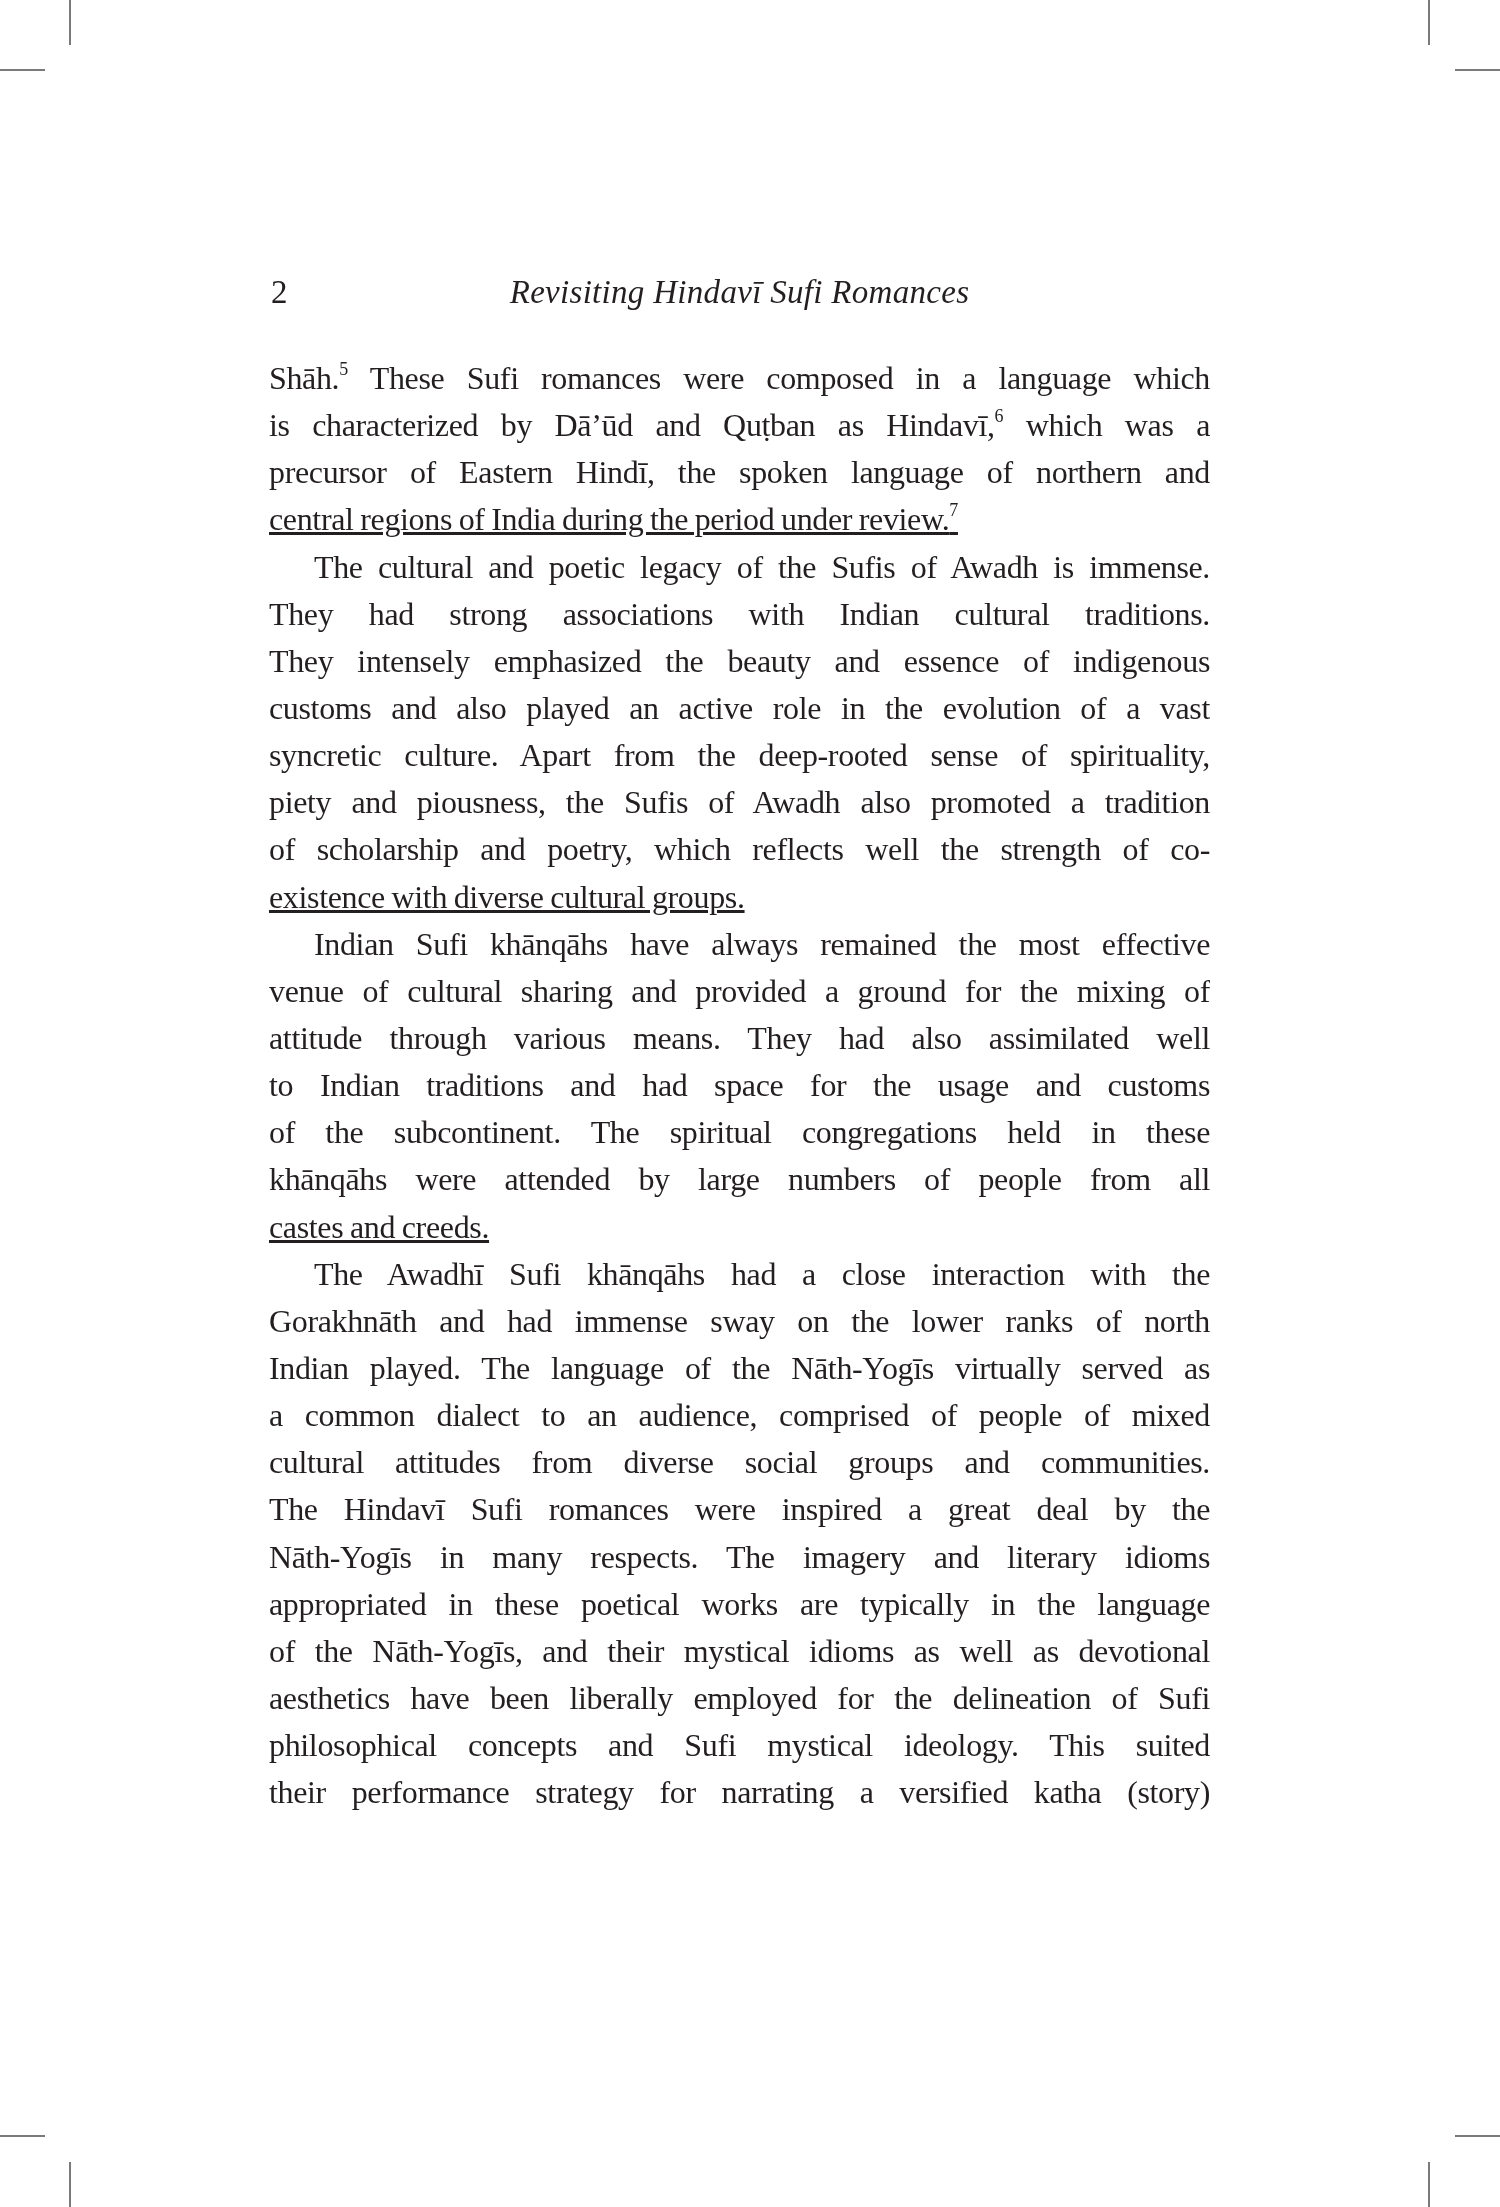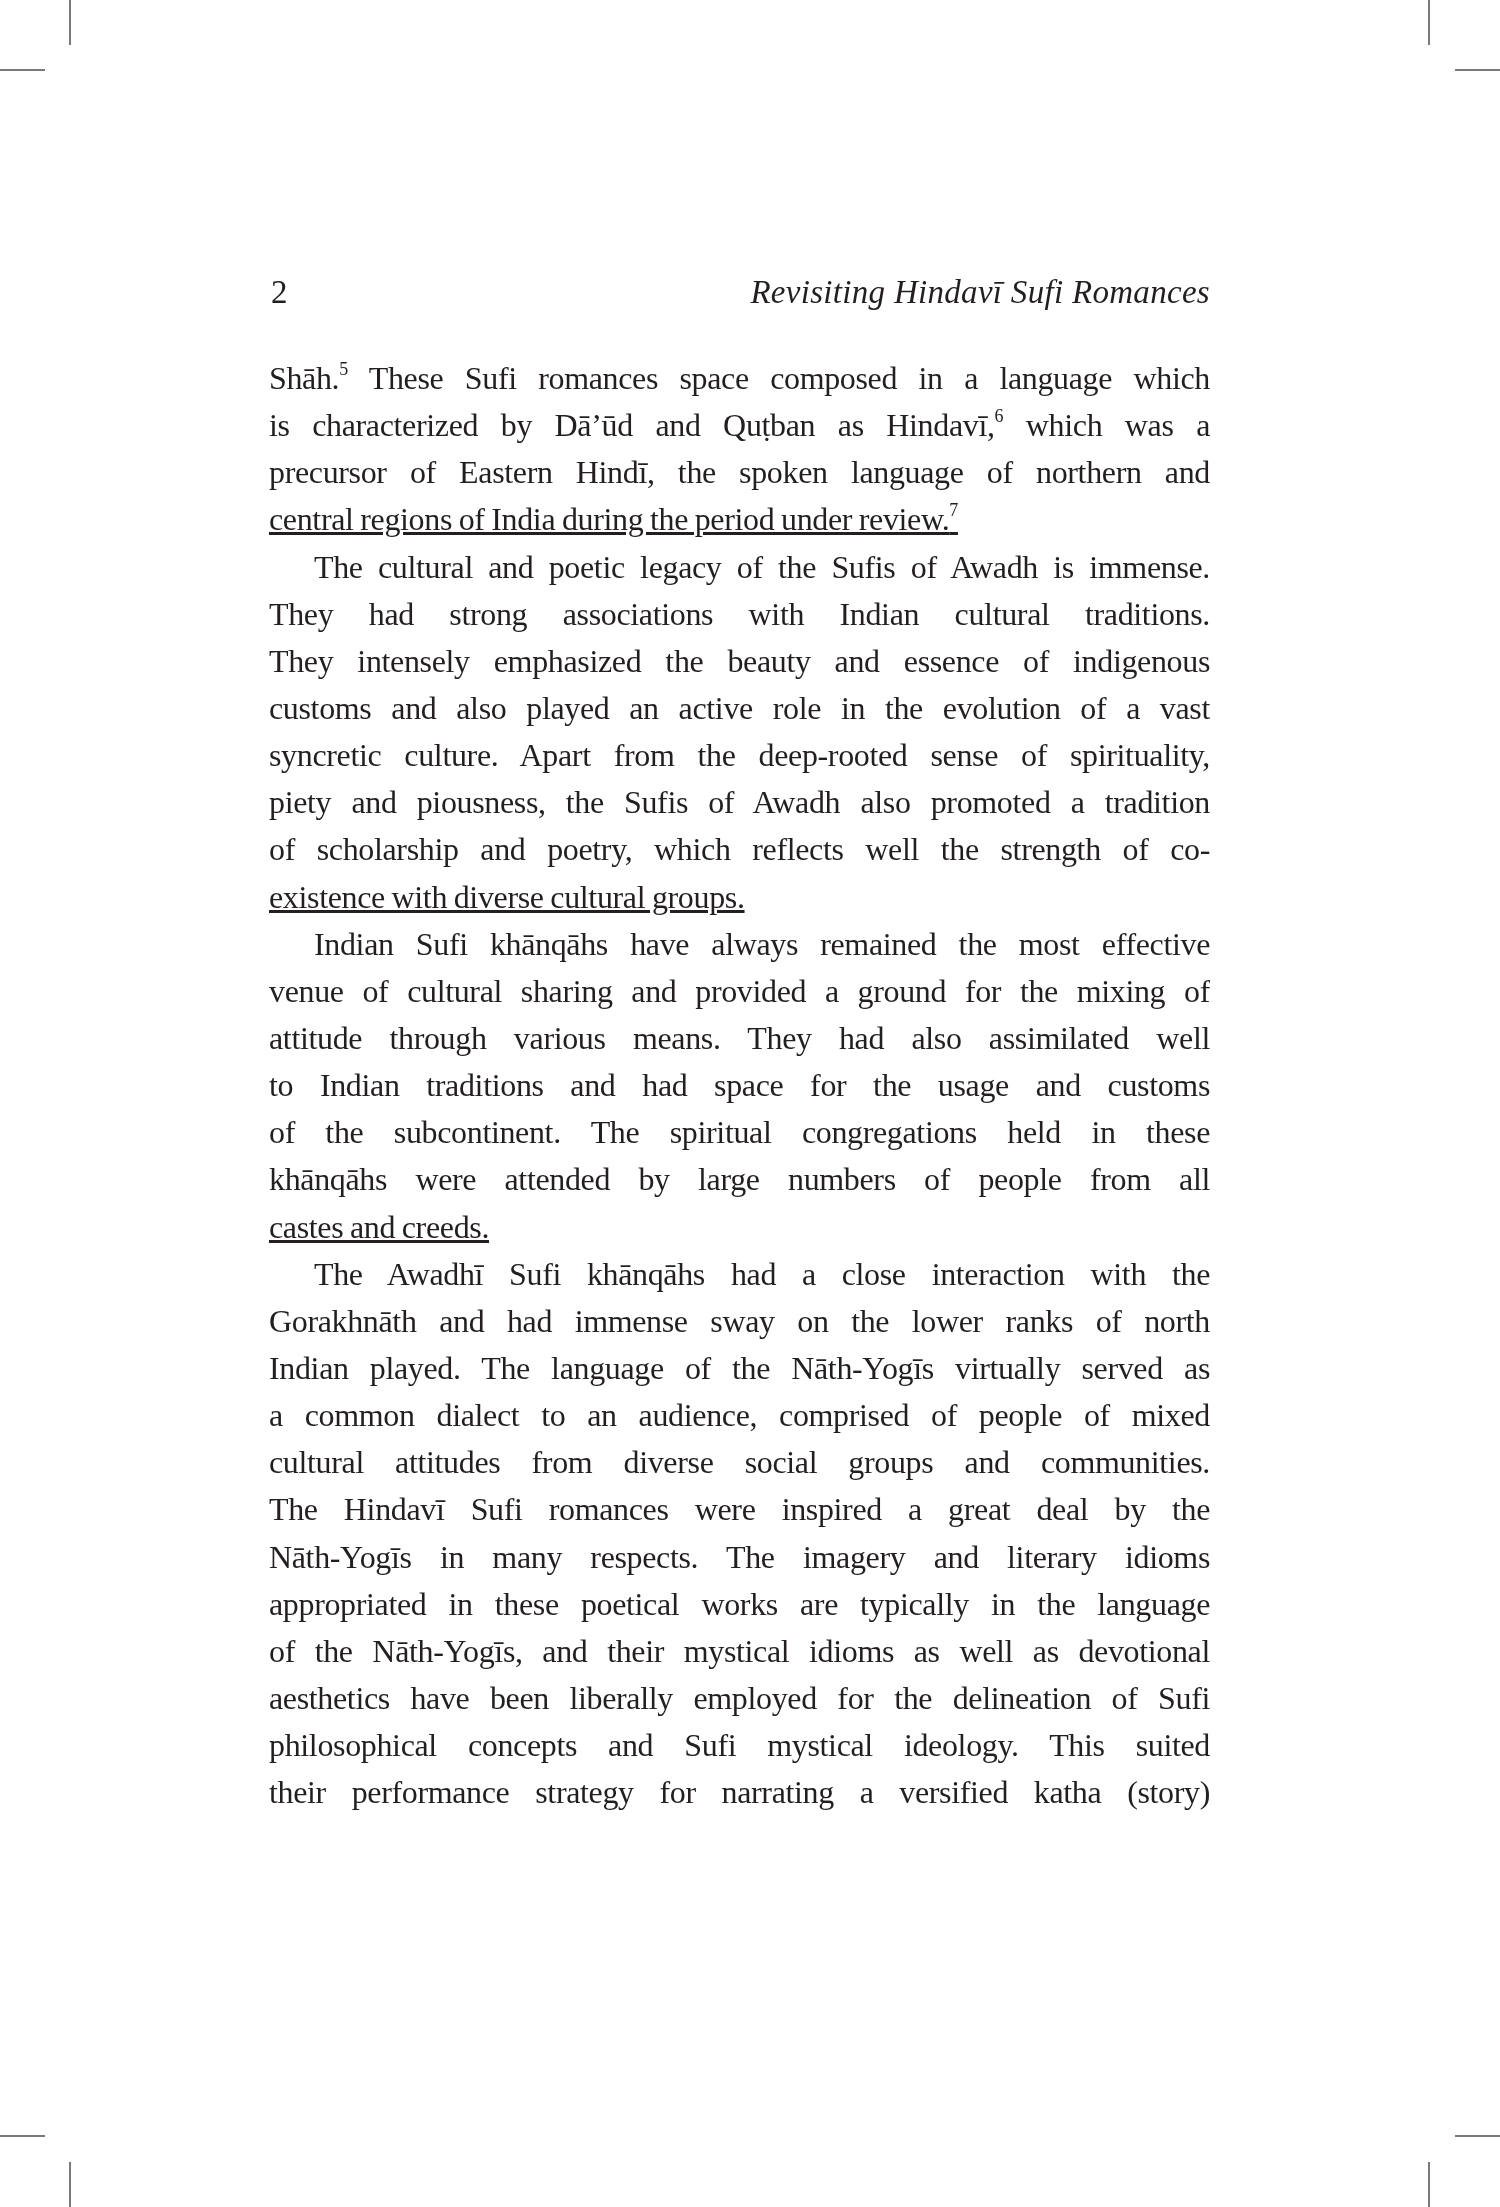--- a/index.html
+++ b/index.html
@@ -3,21 +3,21 @@
 <meta charset="utf-8">
 <style>
   html, body { margin: 0; padding: 0; background: #ffffff; }
   body { width: 1500px; height: 2207px; position: relative; overflow: hidden; }
   .crop { position: absolute; background: #7a7a7a; }
   .crop.v { width: 2px; height: 45px; }
   .crop.h { height: 2px; width: 45px; }
   .page-header { position: absolute; left: 269px; top: 272px; width: 941px; height: 40px;
     font-family: "Liberation Serif", "DejaVu Serif", serif; color: #231f20; }
   .page-number { position: absolute; left: 2px; top: 0; font-size: 33px; line-height: 40px; }
-  .running-title { position: absolute; left: 0; right: 0; top: 0; text-align: right;
+  .running-title { position: absolute; left: 0; right: 0; top: 0; text-align: center;
     font-style: italic; font-size: 33px; line-height: 40px; letter-spacing: 0.3px; }
   .body-text { position: absolute; left: 269px; top: 355px; width: 941px;
     font-family: "Liberation Serif", "DejaVu Serif", serif; color: #231f20;
     font-size: 32px; }
   .line { height: 47.15px; line-height: 47.15px; white-space: nowrap; text-align: justify;
     text-align-last: justify; overflow: hidden; word-spacing: -1px; letter-spacing: -0.35px; }
   .line.last { text-align-last: left; text-decoration: underline; }
   .line.indent { padding-left: 45px; }
   sup { font-size: 18px; line-height: 0; vertical-align: 14px; }
 </style>
@@ -33,21 +33,21 @@
 <div class="crop h" style="left:1455px; top:2135px;"></div>
 <div class="crop v" style="left:1428px; top:2162px;"></div>
 
 <div class="page-header">
   <span class="page-number">2</span>
   <span class="running-title">Revisiting Hindavī Sufi Romances</span>
 </div>
 
 <div class="body-text" id="body-text">
     <div>
-      <div class="line"><span>Shāh.</span><sup>5</sup><span> These Sufi romances space composed in a language which</span></div>
+      <div class="line"><span>Shāh.</span><sup>5</sup><span> These Sufi romances were composed in a language which</span></div>
       <div class="line"><span>is characterized by Dā’ūd and Quṭban as Hindavī,</span><sup>6</sup><span> which was a</span></div>
       <div class="line"><span>precursor of Eastern Hindī, the spoken language of northern and</span></div>
       <div class="line last"><span>central regions of India during the period under review.</span><sup>7</sup></div>
     </div>
     <div>
       <div class="line indent"><span>The cultural and poetic legacy of the Sufis of Awadh is immense.</span></div>
       <div class="line"><span>They had strong associations with Indian cultural traditions.</span></div>
       <div class="line"><span>They intensely emphasized the beauty and essence of indigenous</span></div>
       <div class="line"><span>customs and also played an active role in the evolution of a vast</span></div>
       <div class="line"><span>syncretic culture. Apart from the deep-rooted sense of spirituality,</span></div>

